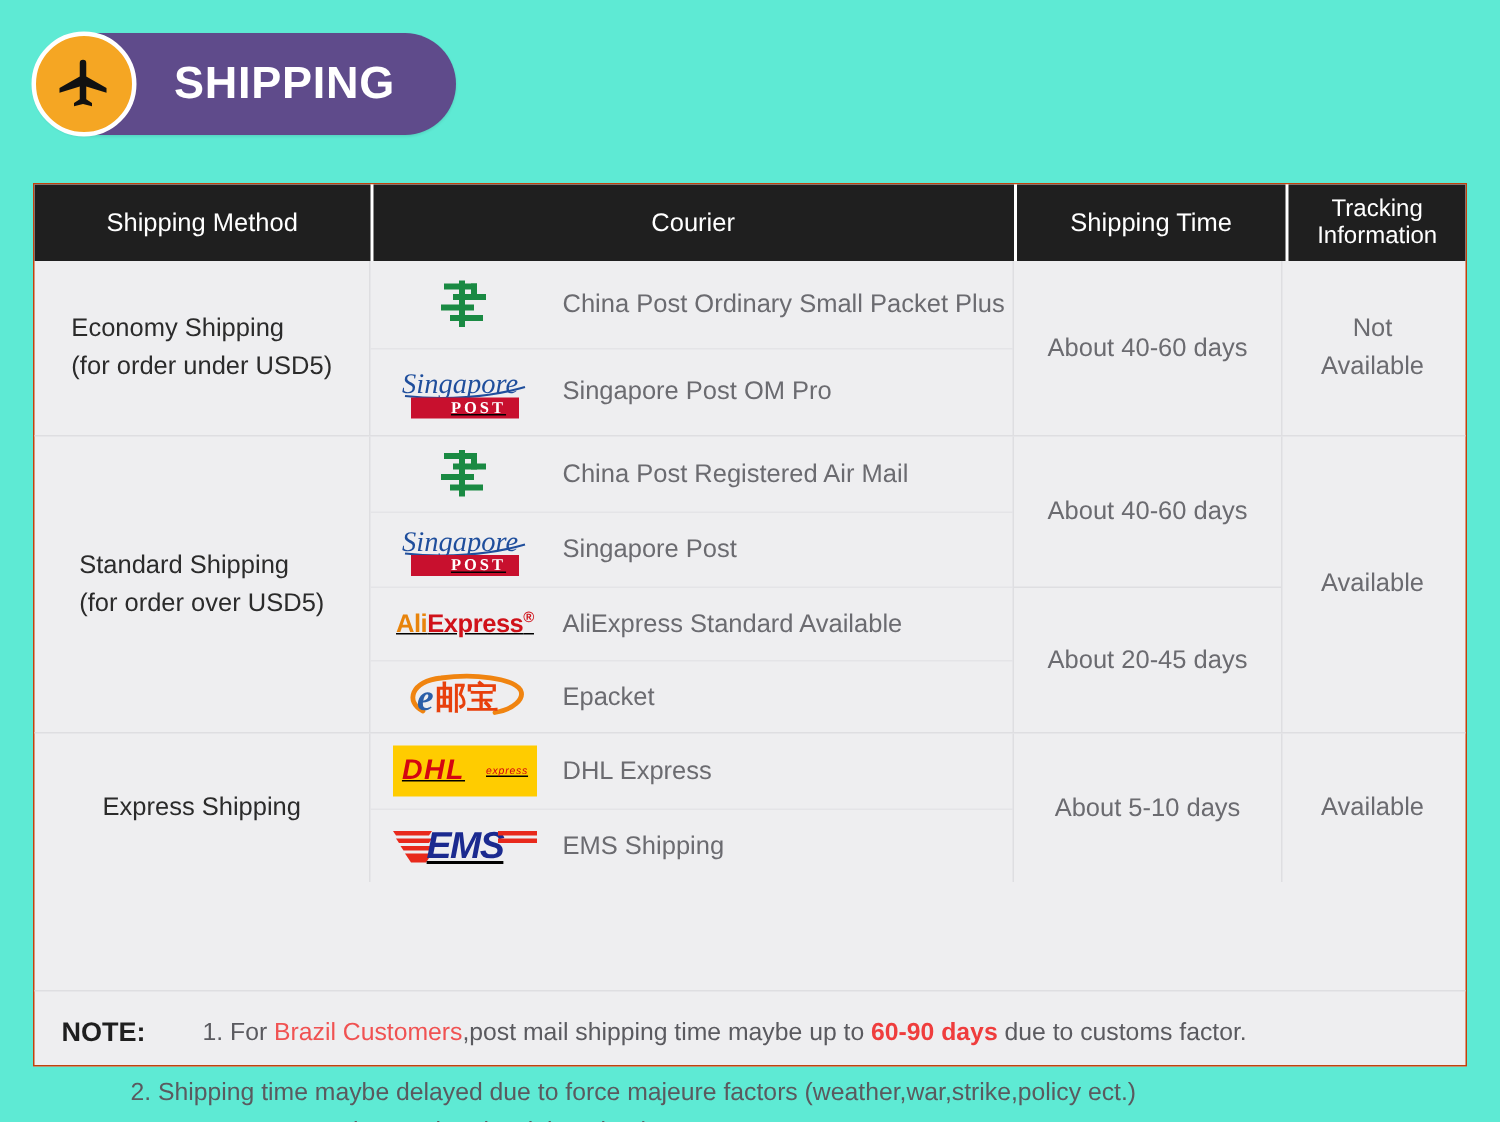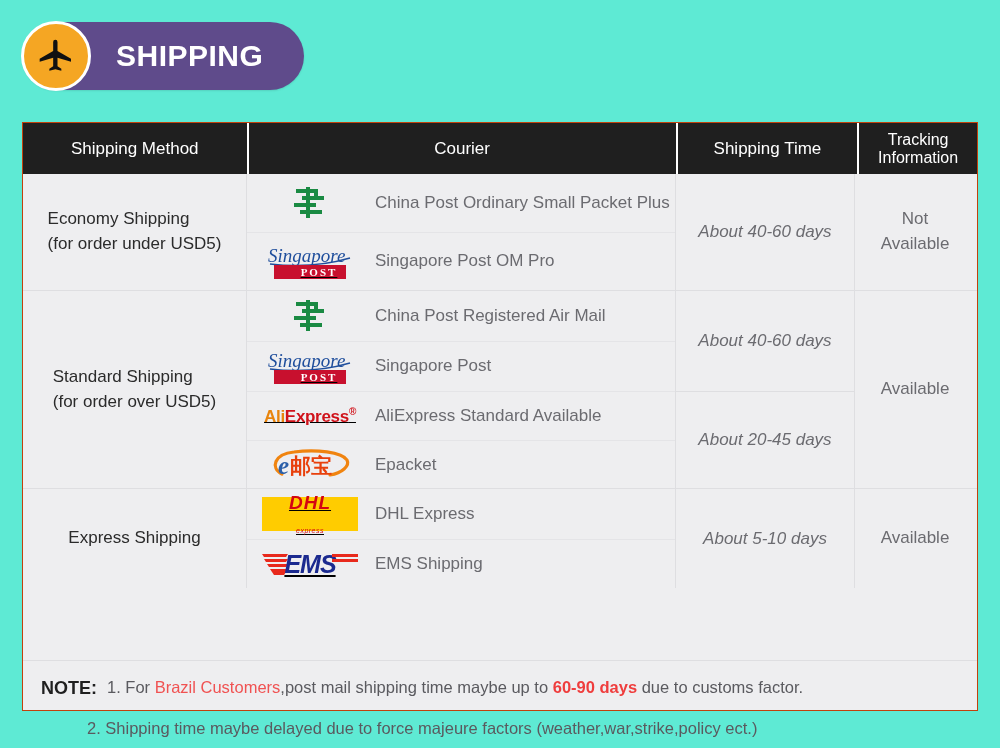--- a/index.html
+++ b/index.html
@@ -107,41 +107,40 @@
   .c-times{
     width:180px;box-sizing:border-box;
     border-left:1px solid #dedee1;
     border-right:1px solid #dedee1;
     display:flex;flex-direction:column;
   }
   .trow{
     display:flex;align-items:center;justify-content:center;
     font-size:17px;color:#6b6b70;
     box-sizing:border-box;
-    font-style:italic;
   }
   .trow + .trow{border-top:1px solid #dedee1;}
 
   .c-track{
     width:120px;box-sizing:border-box;
     display:flex;align-items:center;justify-content:center;
     text-align:center;
     font-size:17px;color:#6b6b70;
     line-height:1.45;
   }
   .c-track span{display:block;}
 
   
   .note{
     border-top:1px solid #dedee1;
     padding:14px 18px 0 18px;
     box-sizing:border-box;
     height:100px;
   }
-  .note-l1{display:flex;align-items:flex-start;}
+  .note-l1{display:flex;align-items:center;gap:28px;}
   .note-label{
     font-size:18px;font-weight:bold;color:#1f1f1f;
     margin-right:10px;white-space:nowrap;
     line-height:1.5;
   }
   .note-text{
     font-size:16.5px;color:#5a5a5f;line-height:1.5;
   }
   .note-l2{
     margin-top:14px;
@@ -163,21 +162,21 @@
     padding:1px 9px 1px 27px;margin-top:-3px;
   }
   .ali{
     font-size:17px;font-weight:bold;letter-spacing:-.3px;white-space:nowrap;
   }
   .ali .a1{color:#e8840c;}
   .ali .a2{color:#d0121a;}
   .ali .dot{color:#d0121a;font-size:10px;vertical-align:super;}
   .dhl{
     background:#ffcc00;width:96px;height:34px;
-    display:flex;flex-direction:column;align-items:center;justify-content:center;gap:14px;
+    display:flex;flex-direction:row;align-items:center;justify-content:center;gap:14px;
   }
   .dhl-t{
     color:#d40511;font-weight:bold;font-style:italic;
     font-size:19px;letter-spacing:1px;line-height:.95;
   }
   .dhl-s{
     color:#d40511;font-style:italic;font-size:7px;
     letter-spacing:.5px;line-height:1;margin-top:1px;
   }
   .ems-wrap{display:flex;align-items:center;}

